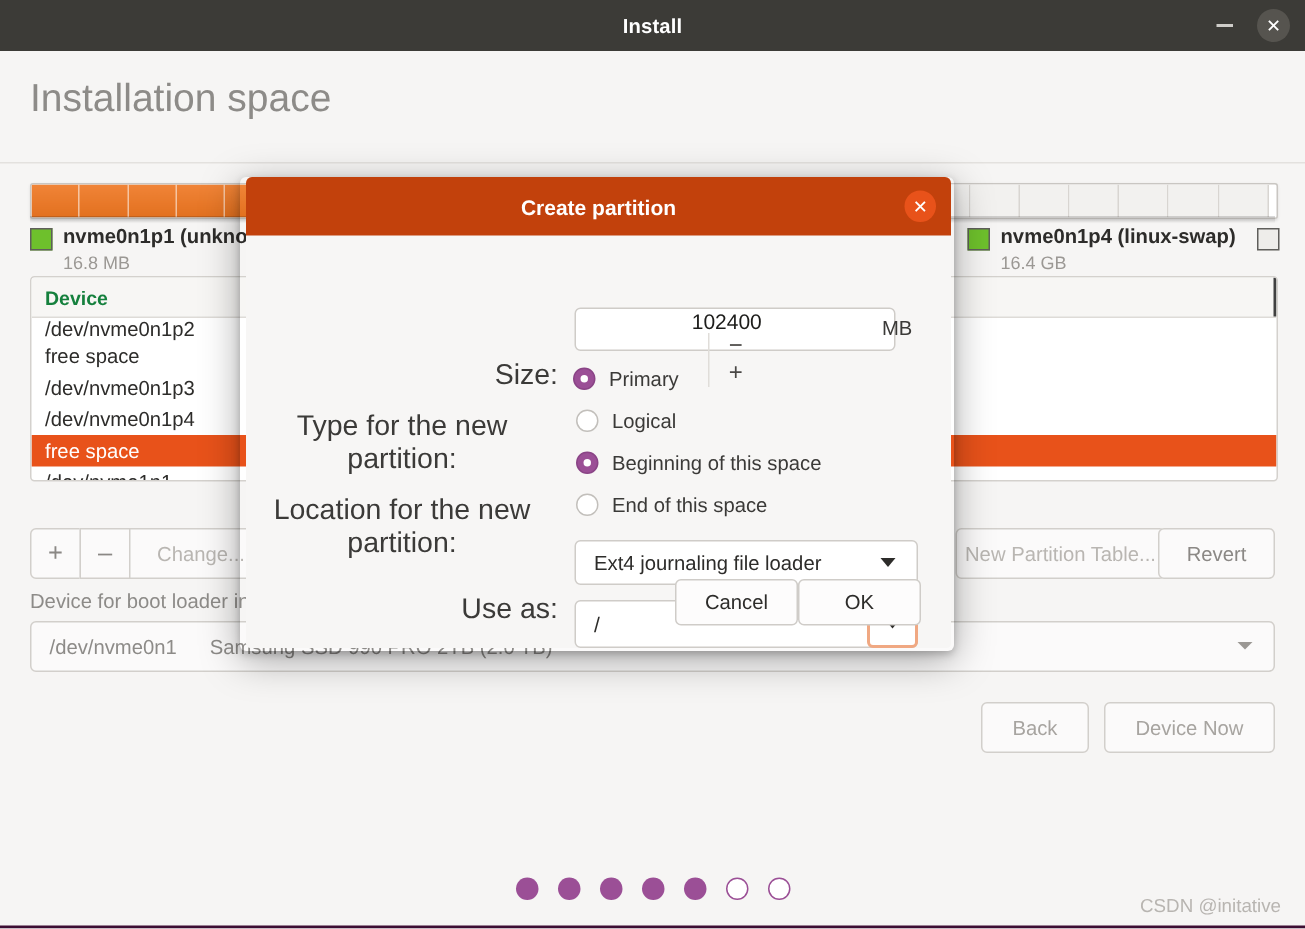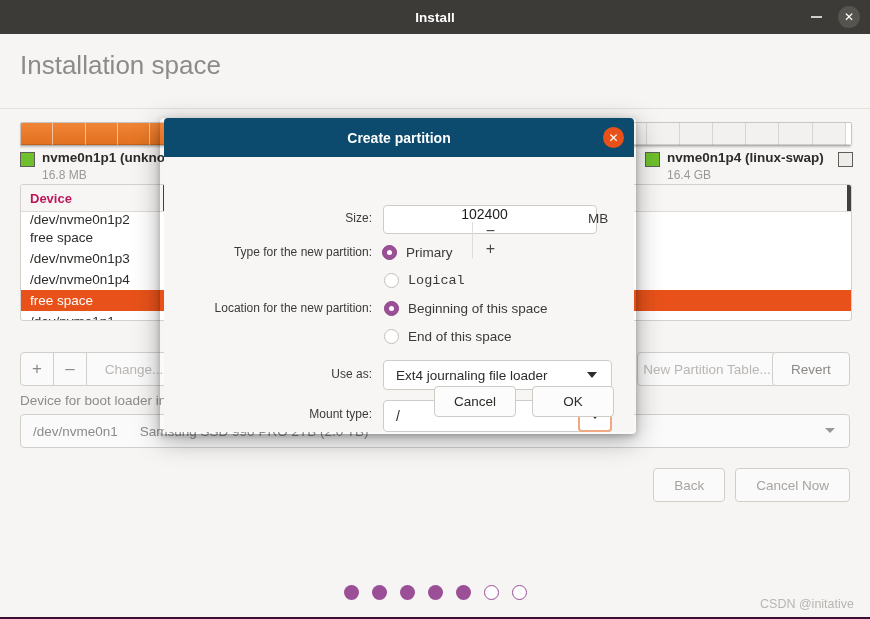--- a/index.html
+++ b/index.html
@@ -70,22 +70,22 @@
   
   .devtable{
     position:absolute;left:20px;top:184px;width:830px;height:135px;
     background:#ffffff;border:1px solid #d4d1cd;border-radius:3px;overflow:hidden;
   }
   .devtable .thead{
     height:26px;background:#f7f6f4;border-bottom:1px solid #dedbd7;
     display:flex;align-items:center;
   }
   .devtable .th{
-    font-size:13px;font-weight:bold;color:#be185d;padding-left:9px;
-    border-right:4px solid #404040;height:100%;display:flex;align-items:center;box-sizing:border-box;
+    font-size:13px;font-weight:bold;color:#15803d;padding-left:9px;
+    border-right:2px solid #404040;height:100%;display:flex;align-items:center;box-sizing:border-box;
   }
   .devtable .row{
     height:21px;display:flex;align-items:center;font-size:13.5px;color:#2d2c2a;
     box-sizing:border-box;
   }
   .devtable .row.clipped{height:15px;align-items:flex-end;}
   .devtable .row.sel{background:#e8521a;color:#ffffff;}
   .devtable .cell{padding-left:9px;box-sizing:border-box;overflow:hidden;white-space:nowrap;}
 
   
@@ -152,33 +152,33 @@
     position:absolute;left:160px;top:118px;width:476px;height:316px;
     border-radius:4px;
     box-shadow:0 6px 26px rgba(0,0,0,.34), 0 2px 6px rgba(0,0,0,.22);
     pointer-events:none;
   }
   .dialog{
     position:absolute;left:164px;top:118px;width:470px;height:314px;
     background:#f7f6f5;border-radius:4px 4px 3px 3px;overflow:hidden;
   }
   .dlg-title{
-    height:39px;background:#0c4a6e;display:flex;align-items:center;justify-content:center;
+    height:39px;background:#c2410c;display:flex;align-items:center;justify-content:center;
     position:relative;
   }
   .dlg-title .t{color:#ffffff;font-size:14px;font-weight:bold;}
   .dlg-close{
     position:absolute;right:10px;top:9px;width:21px;height:21px;border-radius:50%;
     background:#e8521a;display:flex;align-items:center;justify-content:center;
     color:#ffffff;font-size:12px;line-height:1;font-family:"DejaVu Sans",sans-serif;
   }
 
   .dlg-body{position:relative;height:275px;}
   .frow{position:absolute;display:flex;align-items:center;}
-  .flabel{font-size:12px;color:#3b3a38;text-align:center;}
+  .flabel{font-size:19px;color:#3b3a38;text-align:center;margin-top:29px;}
 
   
   .spin{
     position:absolute;left:219px;top:48px;width:214px;height:29px;box-sizing:border-box;
     background:#ffffff;border:1px solid #cfccc8;border-radius:4px;display:flex;align-items:center;flex-direction:column;
   }
   .spin .val{
     flex:1;text-align:right;padding-right:11px;font-size:14px;color:#1d1d1b;
   }
   .spin .sbtn{
@@ -218,21 +218,21 @@
   .mpentry .mptext{position:absolute;left:12px;top:7px;font-size:14px;color:#2d2c2a;}
   .mpbtn{
     position:absolute;right:0;top:0;width:34px;height:32px;box-sizing:border-box;
     background:#ffffff;border:2px solid #f0a882;border-radius:4px;
     display:flex;align-items:center;justify-content:center;
   }
   .mpbtn .carrow{
     width:0;height:0;border-left:5px solid transparent;border-right:5px solid transparent;border-top:6px solid #2d2c2a;
   }
 
-  .dlg-btns{position:absolute;right:20px;bottom:15px;display:flex;gap:16px;}
+  .dlg-btns{position:absolute;right:20px;bottom:15px;display:flex;gap:0;}
   .dlg-btn{
     width:82px;height:31px;box-sizing:border-box;
     background:#fdfcfc;border:1px solid #cfccc8;border-radius:4px;
     display:flex;align-items:center;justify-content:center;
     font-size:13.5px;color:#2d2c2a;
   }
 </style>
 </head>
 <body>
 
@@ -348,21 +348,21 @@
 
   <div class="boot-label">Device for boot loader installation:</div>
   <div class="boot-combo">
     <span class="dev">/dev/nvme0n1</span>
     <span class="desc">Samsung SSD 990 PRO 2TB (2.0 TB)</span>
     <span class="arrow"></span>
   </div>
 
   <div class="navbtns">
     <div class="nav-btn">Back</div>
-    <div class="nav-btn">Cancel Now</div>
+    <div class="nav-btn">Device Now</div>
   </div>
 
   <div class="dots" id="dots">
       <div class="dot filled"></div>
       <div class="dot filled"></div>
       <div class="dot filled"></div>
       <div class="dot filled"></div>
       <div class="dot filled"></div>
       <div class="dot hollow"></div>
       <div class="dot hollow"></div>
@@ -391,21 +391,21 @@
       </div>
       <div class="unit">MB</div>
 
       <div class="frow" style="left:0;top:88px;width:208px;justify-content:flex-end;">
         <span class="flabel">Type for the new partition:</span>
       </div>
       <div class="radio" style="left:218px;top:88px;">
         <span class="rdot on"></span>
         <span class="rlabel">Primary</span>
       </div>
-      <div class="radio" style="left:220px;top:116px;font-family:Liberation Mono, monospace;">
+      <div class="radio" style="left:220px;top:116px;">
         <span class="rdot"></span>
         <span class="rlabel">Logical</span>
       </div>
 
       <div class="frow" style="left:0;top:144px;width:208px;justify-content:flex-end;">
         <span class="flabel">Location for the new partition:</span>
       </div>
       <div class="radio" style="left:220px;top:144px;">
         <span class="rdot on"></span>
         <span class="rlabel">Beginning of this space</span>

